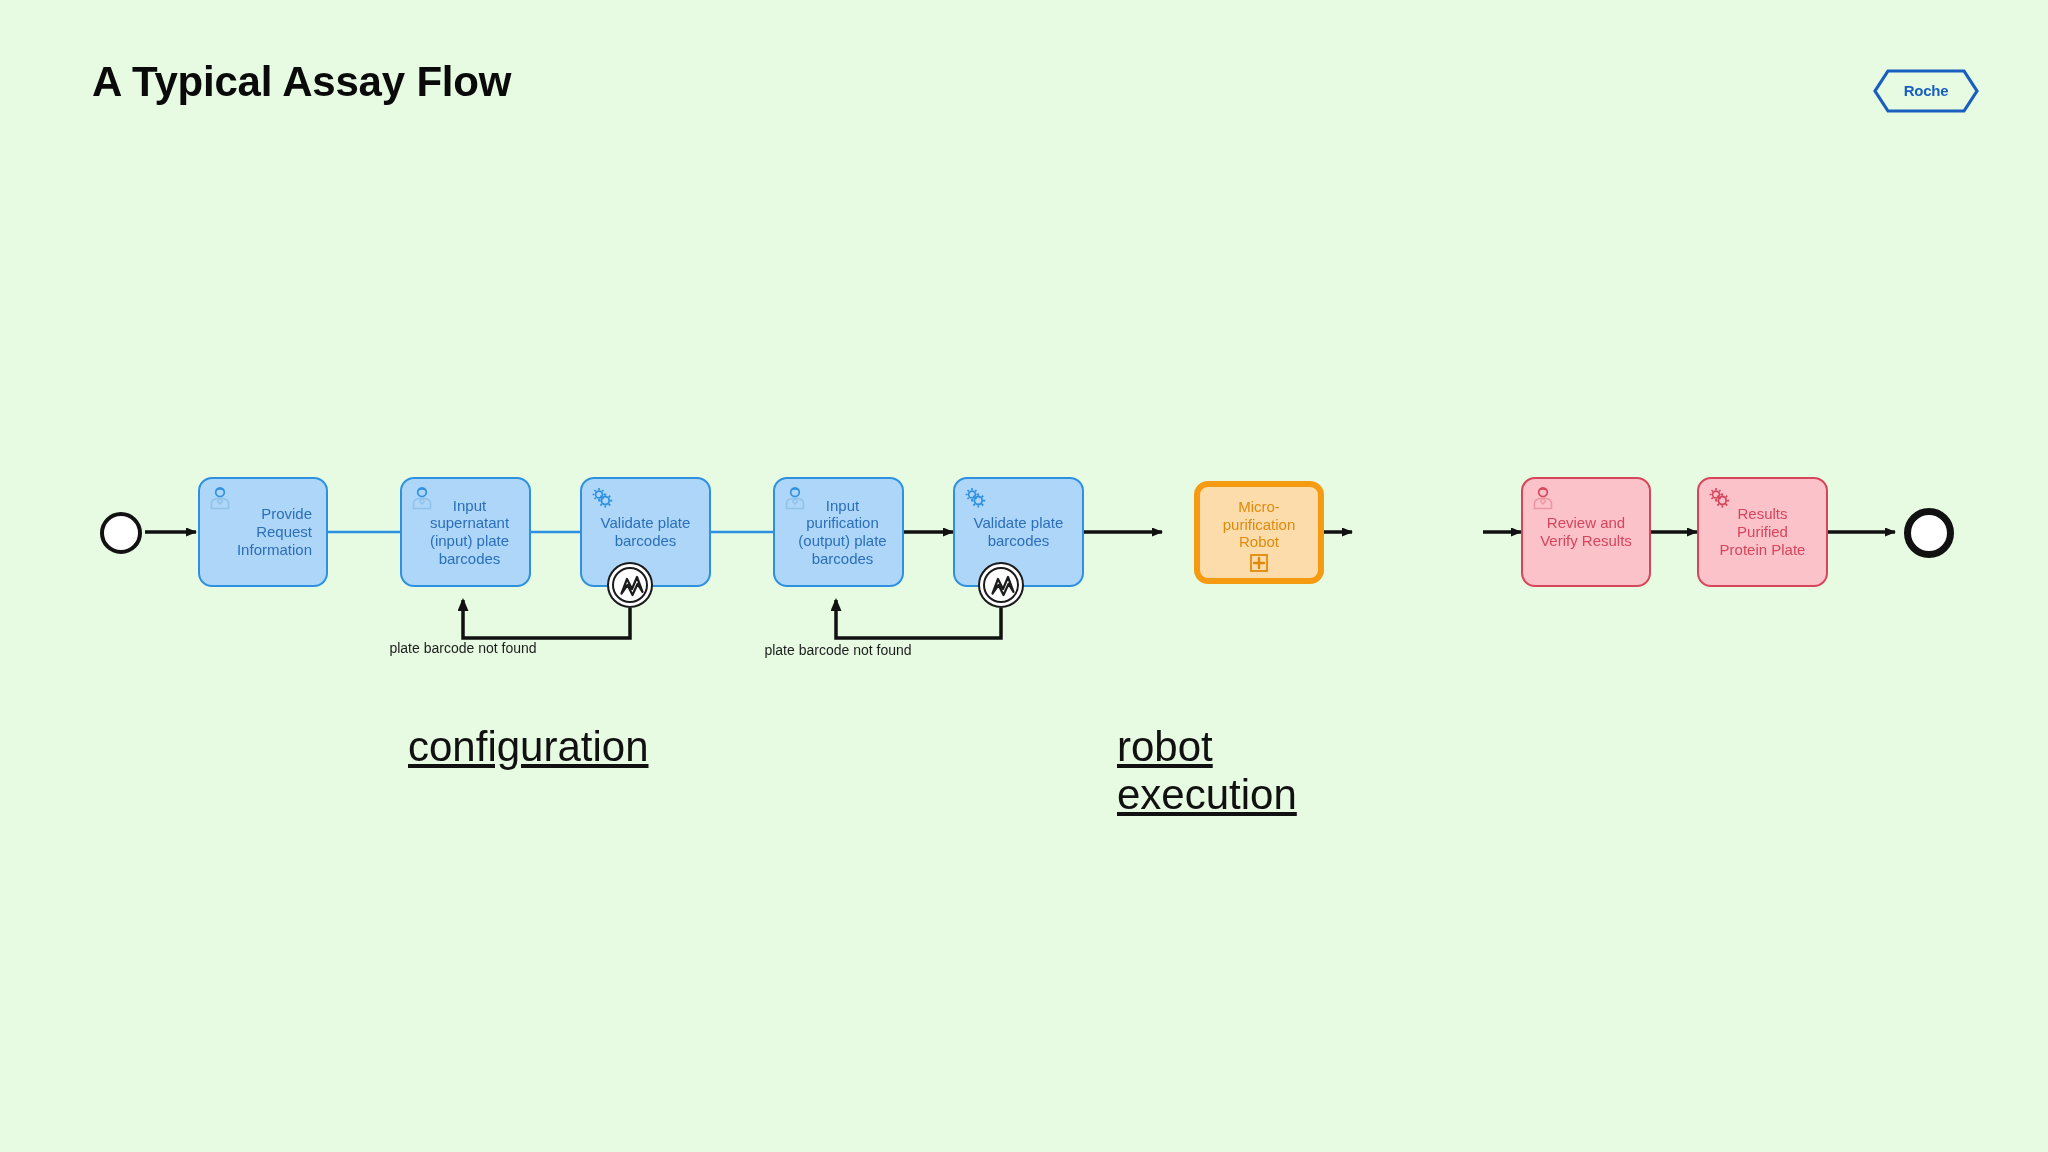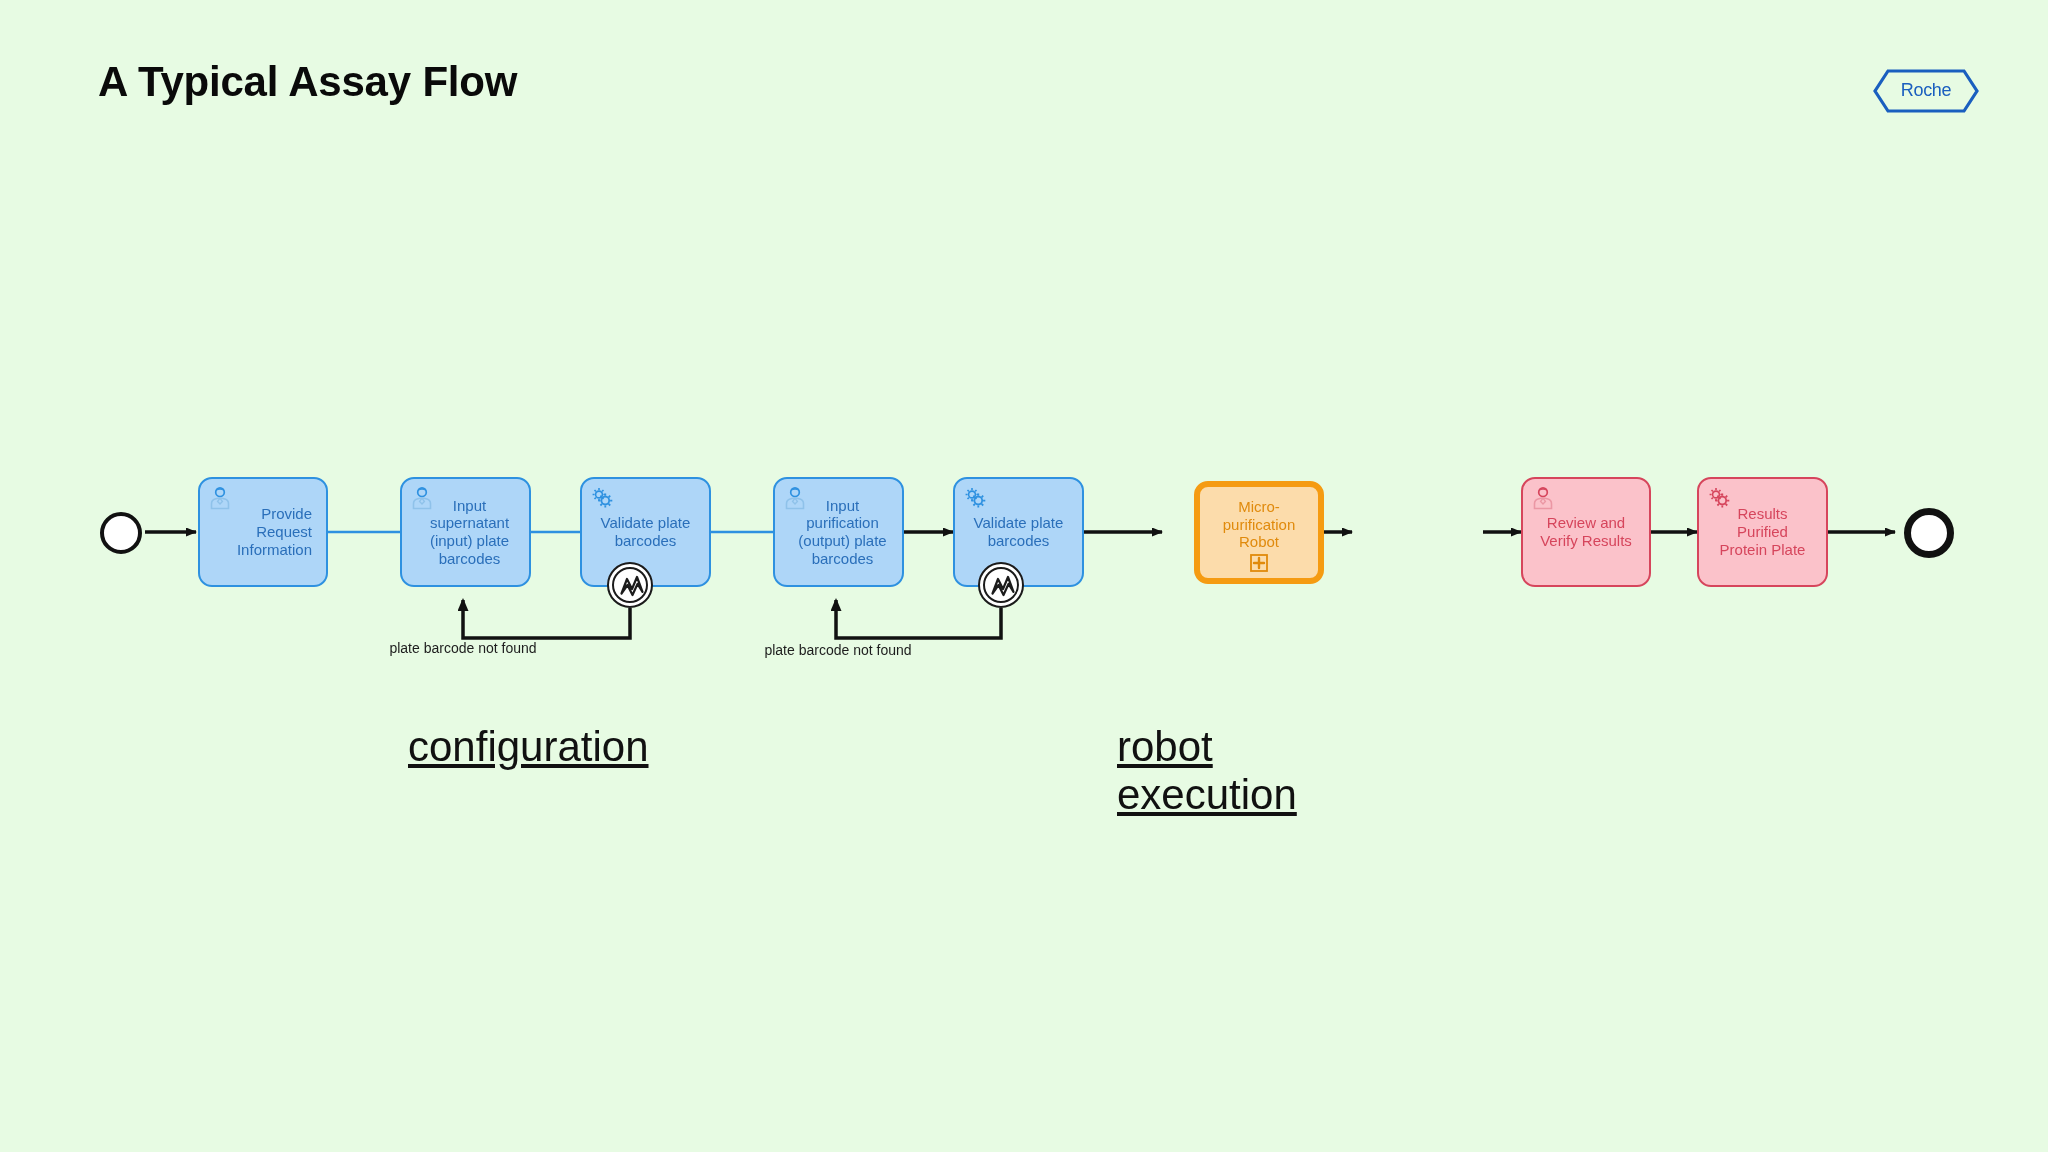--- a/index.html
+++ b/index.html
@@ -16,21 +16,21 @@
     background: #e7fbe3;
   }
   #slide {
     position: absolute;
     inset: 0;
     background: #e7fbe3;
   }
   
   #page-title {
     position: absolute;
-    left: 98px;
+    left: 92px;
     top: 58px;
     font-size: 42px;
     font-weight: bold;
     color: #0a0a0a;
     letter-spacing: -0.2px;
     white-space: nowrap;
   }
   #roche-logo {
     position: absolute;
     right: 68px;
@@ -41,22 +41,22 @@
   #roche-logo .hex {
     position: absolute;
     inset: 0;
   }
   #roche-logo .word {
     position: absolute;
     inset: 0;
     display: flex;
     align-items: center;
     justify-content: center;
-    font-size: 18px;
-    font-weight: normal;
+    font-size: 15px;
+    font-weight: bold;
     color: #1a5fbf;
     letter-spacing: -0.3px;
     padding-bottom: 2px;
     box-sizing: border-box;
   }
 
   
   #flow {
     position: absolute;
     left: 0;

